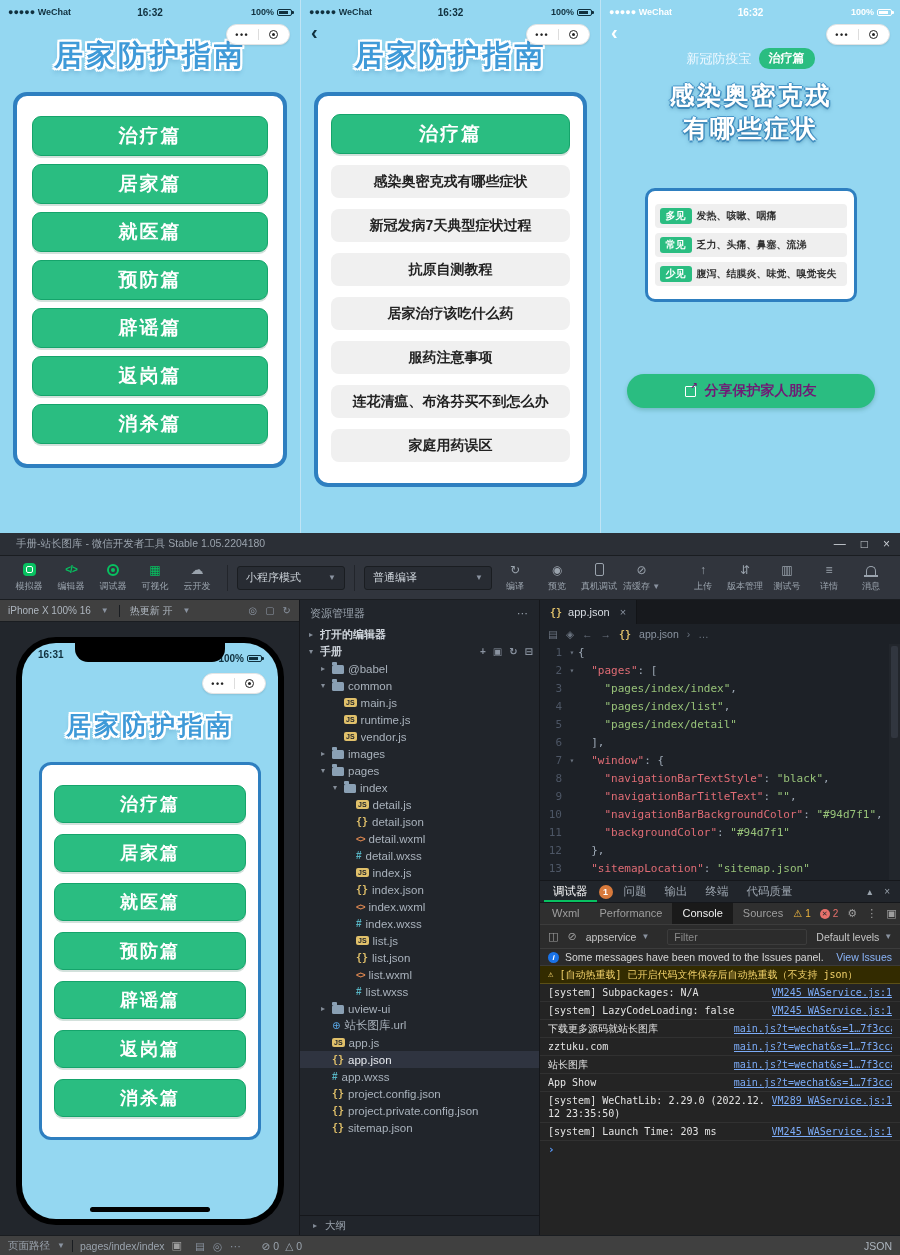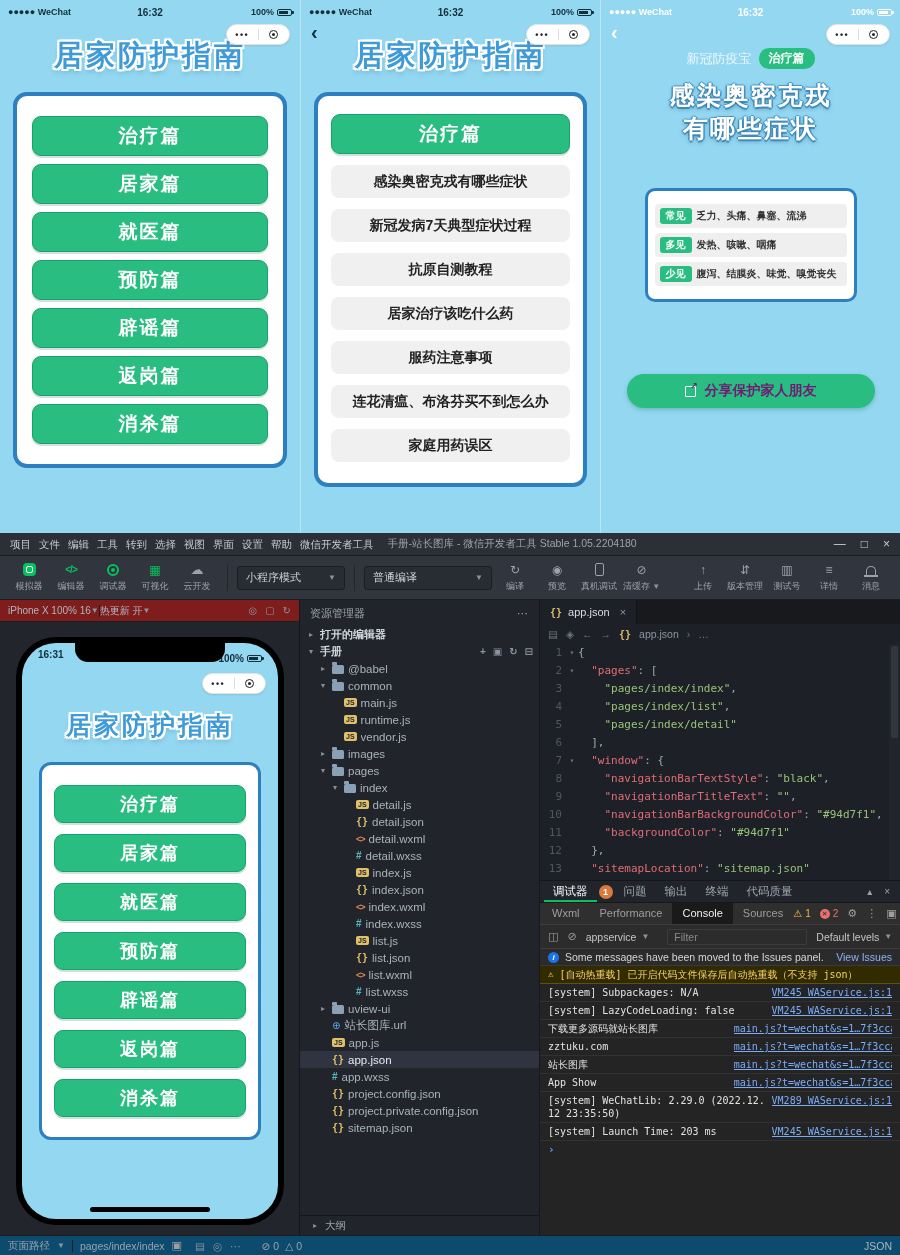--- a/index.html
+++ b/index.html
@@ -75,21 +75,21 @@
   .ic-bell { width:10px; height:9px; border:1.5px solid #9aa3ad; border-bottom:none; border-radius:5px 5px 0 0; position:relative; margin-top:2px; }
   .ic-bell::after { content:""; position:absolute; left:-3px; right:-3px; bottom:-1.5px; height:1.5px; background:#9aa3ad; }
   .tsep { width:1px; height:26px; background:#22252b; margin:0 7px; flex:none; }
   .tselect { height:24px; background:#282c33; border:1px solid #1a1d21; border-radius:3px; display:flex; align-items:center; justify-content:space-between; padding:0 8px; color:#ccd2d9; font-size:11px; gap:12px; white-space:nowrap; }
   .caret { color:#8a93a0; font-size:8px; }
   .tright { margin-left:auto; display:flex; }
 
   .main { display:flex; height:635px; }
 
   .col-sim { width:300px; background:#22262c; border-right:1px solid #15171b; display:flex; flex-direction:column; flex:none; }
-  .devbar { height:22px; background:#7f1d1d; border-bottom:1px solid #1a1d21; display:flex; align-items:center; gap:0; padding:0 8px; font-size:10px; color:#aeb6bf; white-space:nowrap; }
+  .devbar { height:22px; background:#404040; border-bottom:1px solid #1a1d21; display:flex; align-items:center; gap:10px; padding:0 8px; font-size:10px; color:#aeb6bf; white-space:nowrap; }
   .dsep { width:1px; height:12px; background:#1a1d21; }
   .dicons { margin-left:auto; display:flex; gap:8px; font-size:10px; color:#8a93a0; }
   .simarea { flex:1; position:relative; }
   .simphone { position:absolute; left:16px; top:15px; width:268px; height:588px; background:#000; border-radius:40px; padding:6px; }
   .simscreen { width:100%; height:100%; background:#94d7f1; border-radius:34px; position:relative; overflow:hidden; }
   .simnotch { position:absolute; top:0; left:50%; transform:translateX(-50%); width:150px; height:19px; background:#000; border-radius:0 0 13px 13px; z-index:2; }
   .simstatus { height:24px; display:flex; justify-content:space-between; padding:6px 16px 0; font-size:10px; font-weight:bold; color:#10303e; }
   .simscreen .capsule { top:30px; right:12px; }
   .sim-title { margin-top:42px; font-size:25px; }
   .simcard { margin:20px 17px 0; background:#fff; border:3px solid #2e7fc0; border-radius:12px; padding:9px 12px; }
@@ -160,21 +160,21 @@
   .ilink { margin-left:auto; color:#8ab4f8; white-space:nowrap; }
 
   .console { flex:1; overflow:hidden; font-family:"DejaVu Sans Mono","Liberation Mono",monospace; font-size:10px; }
   .crow { display:flex; gap:6px; padding:2px 8px; border-bottom:1px solid #313131; color:#e3e3e3; line-height:13px; }
   .crow.warn { background:#332b00; border-color:#5c5017; color:#f3d26a; }
   .wic { color:#f3d26a; font-size:9px; flex:none; }
   .ctext { flex:1; min-width:0; white-space:pre-wrap; word-break:break-all; }
   .csrc { flex:none; max-width:46%; color:#7cacf8; text-decoration:underline; white-space:nowrap; overflow:hidden; }
   .crow.prompt { border-bottom:none; color:#5c9dff; font-weight:bold; font-size:11px; }
 
-  .statusbar { height:20px; background:#0c4a6e; border-top:1px solid #1a1d21; display:flex; align-items:center; gap:7px; padding:0 8px; font-size:10.5px; color:#9aa3ad; }
+  .statusbar { height:20px; background:#404040; border-top:1px solid #1a1d21; display:flex; align-items:center; gap:7px; padding:0 8px; font-size:10.5px; color:#9aa3ad; }
   .sbsep { width:1px; height:12px; background:#1a1d21; }
   .sbicons { display:flex; gap:8px; color:#8a93a0; margin-left:6px; }
   .sbcounts { display:flex; gap:6px; margin-left:14px; align-items:center; }
   .sbright { margin-left:auto; display:flex; align-items:center; gap:6px; color:#aeb6bf; }
 </style>
 </head>
 <body>
 
 <div class="stage">
 
@@ -263,56 +263,43 @@
         <span class="p3-appname">新冠防疫宝</span>
         <span class="badge-green">治疗篇</span>
       </div>
       <div class="p3-title">
         <div>感染奥密克戎</div>
         <div>有哪些症状</div>
       </div>
       <div class="p3-card">
           <div id="p3rows">
             <div class="sym-row">
+              <span class="sym-tag">多见</span>
+              <span class="sym-text">发热、咳嗽、咽痛</span>
+            </div>
+            <div class="sym-row">
               <span class="sym-tag">常见</span>
               <span class="sym-text">乏力、头痛、鼻塞、流涕</span>
-            </div>
-            <div class="sym-row">
-              <span class="sym-tag">多见</span>
-              <span class="sym-text">发热、咳嗽、咽痛</span>
             </div>
             <div class="sym-row">
               <span class="sym-tag">少见</span>
               <span class="sym-text">腹泻、结膜炎、味觉、嗅觉丧失</span>
             </div>
           </div>
         </div>
       <div class="p3-share">
         <span class="share-ic"></span>
         <span>分享保护家人朋友</span>
       </div>
     </section>
   </div>
 
   <div class="devtools">
 
     <div class="titlebar">
-      <div class="menu" id="menus">
-          <span class="menu-item">项目</span>
-          <span class="menu-item">文件</span>
-          <span class="menu-item">编辑</span>
-          <span class="menu-item">工具</span>
-          <span class="menu-item">转到</span>
-          <span class="menu-item">选择</span>
-          <span class="menu-item">视图</span>
-          <span class="menu-item">界面</span>
-          <span class="menu-item">设置</span>
-          <span class="menu-item">帮助</span>
-          <span class="menu-item">微信开发者工具</span>
-        </div>
       <div class="wtitle">手册-站长图库 - 微信开发者工具 Stable 1.05.2204180</div>
       <div class="wctrls">
         <span>—</span>
         <span>□</span>
         <span>×</span>
       </div>
     </div>
 
     <div class="toolbar">
       <div style="display:flex" id="tbleft">

